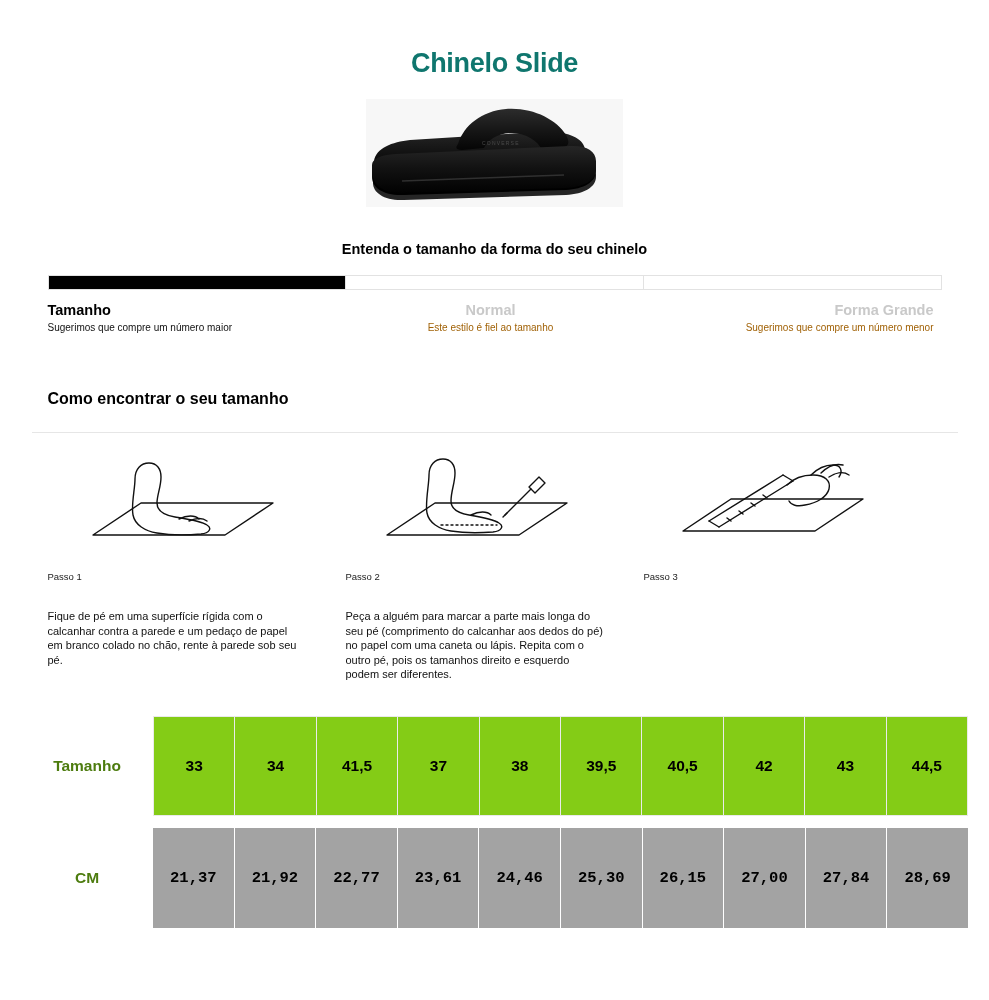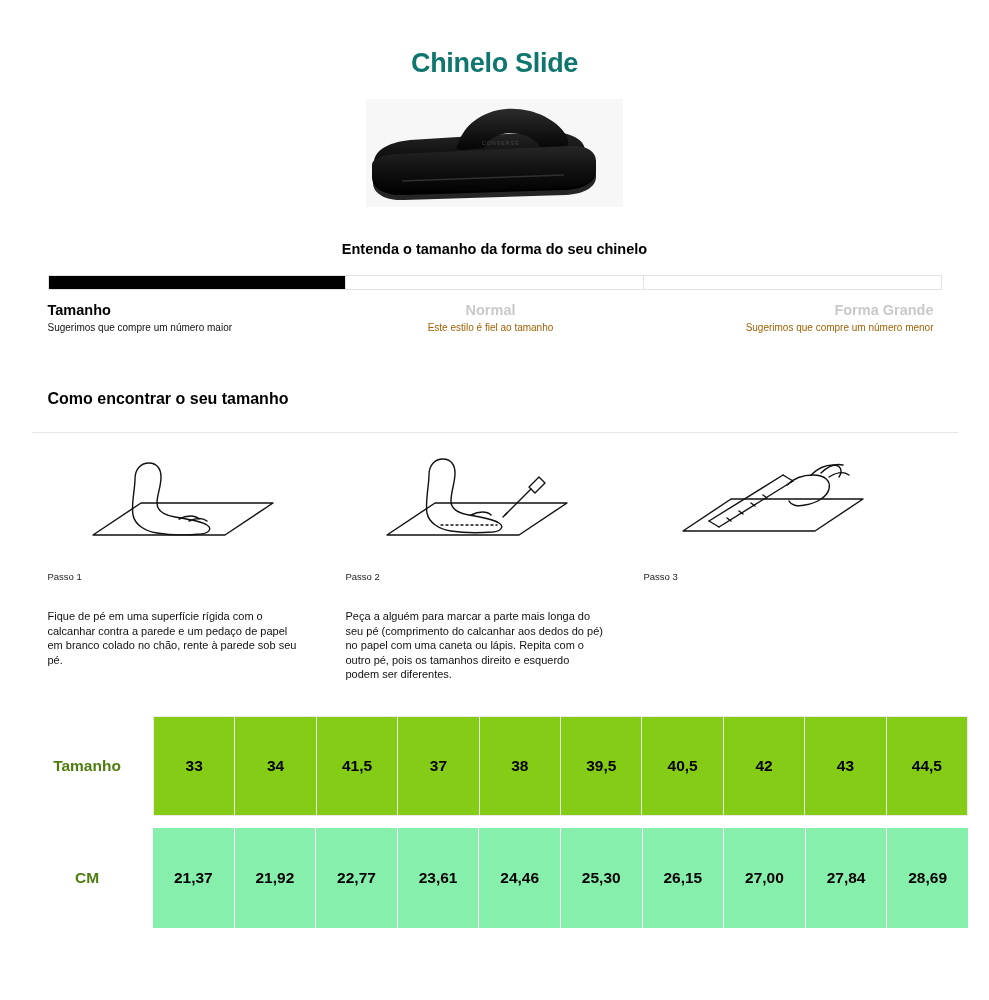--- a/index.html
+++ b/index.html
@@ -173,21 +173,21 @@
     align-items: center;
     justify-content: center;
     font-size: 15.5px;
     font-weight: bold;
     color: #000;
     border-right: 1px solid #ffffff;
   }
   .row-size .cell { background: #84cc16; border: 1px solid #eaeaea; border-left: none; }
   .row-size .cell:first-child { border-left: 1px solid #eaeaea; }
   .row-cm { margin-top: 12px; }
-  .row-cm .cell { background: #86efac; border: none; border-right: 1px solid #ffffff; }
+  .row-cm .cell { background: #a3a3a3; border: none; border-right: 1px solid #ffffff; font-family: Liberation Mono, monospace; }
   .row-cm .cell:last-child { border-right: none; }
 </style>
 </head>
 <body>
 
 <div class="page">
 
   <div class="title">Chinelo Slide</div>
 
   <div class="product-wrap">

